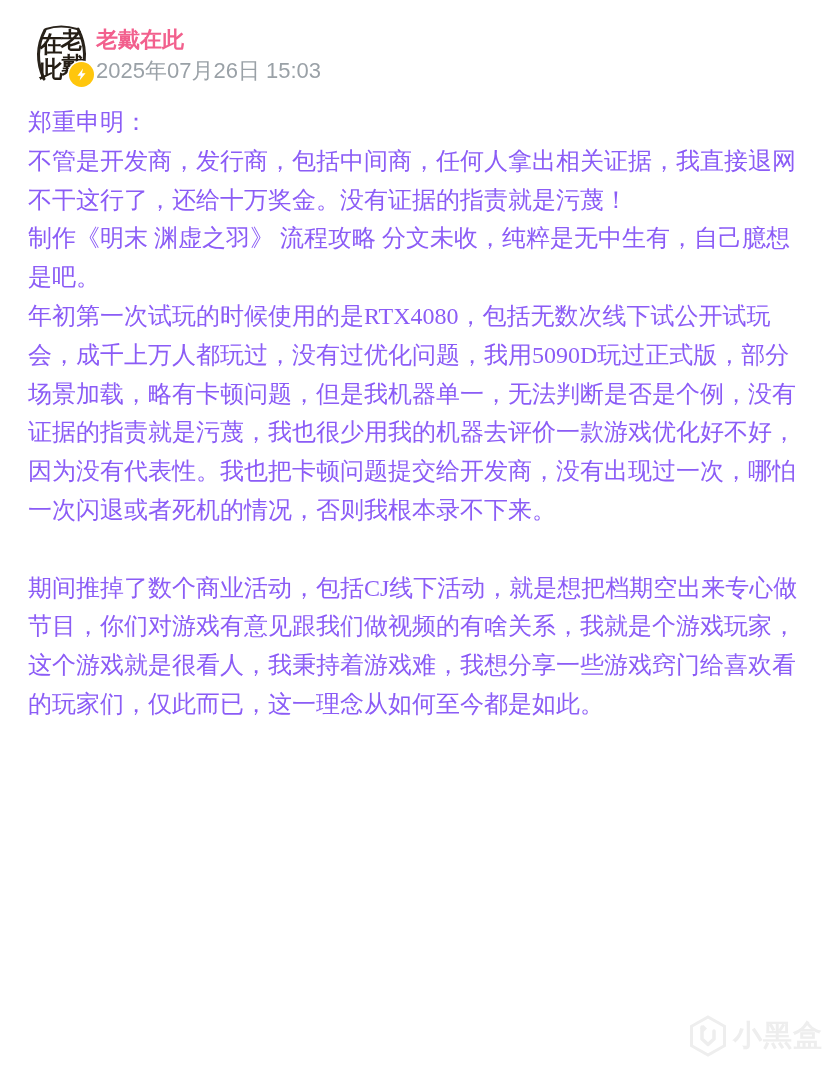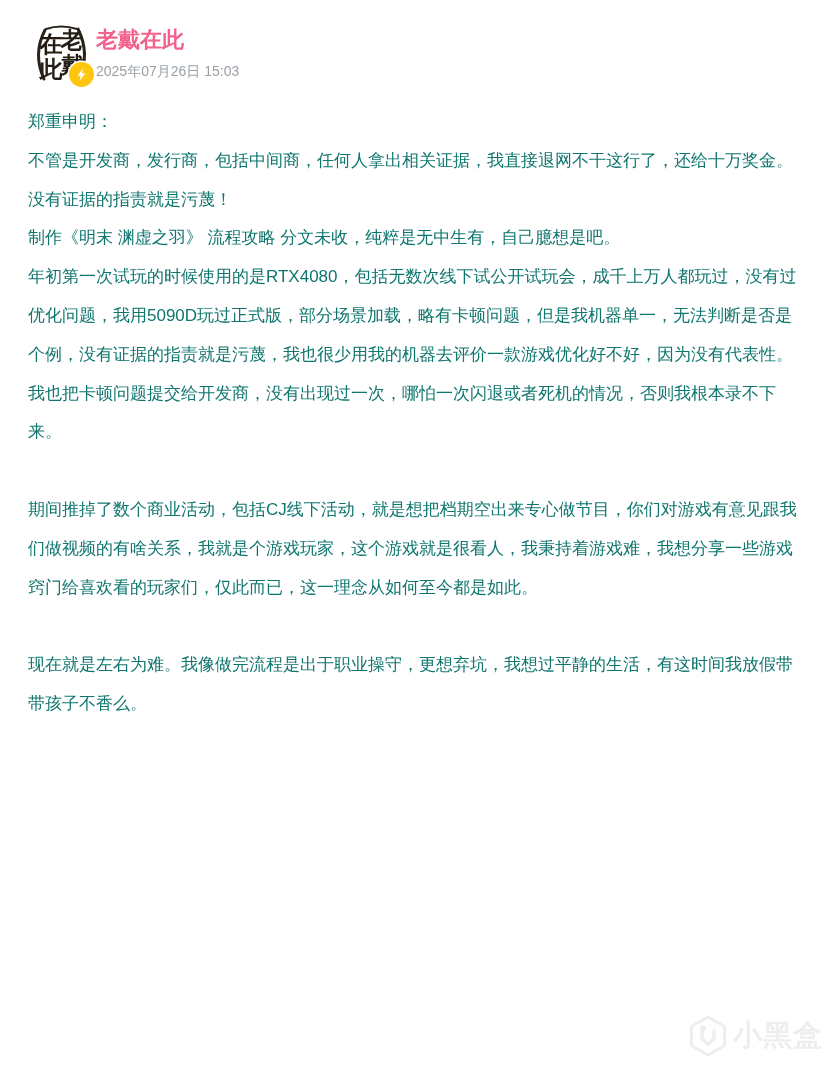--- a/index.html
+++ b/index.html
@@ -19,27 +19,27 @@
     position: absolute; right: 1px; bottom: 1px;
     width: 25px; height: 25px; border-radius: 50%;
     background: #ffc60d; box-shadow: 0 0 0 1.5px #ffffff;
     display: flex; align-items: center; justify-content: center;
   }
   .user-info { margin-left: 1px; padding-top: 6px; display: flex; flex-direction: column; }
   .username {
     font-size: 22px; font-weight: bold; color: #f2608d;
     line-height: 26px; cursor: pointer;
   }
-  .timestamp { margin-top: 7px; font-size: 14px; color: #9aa1a7; line-height: 22px; }
+  .timestamp { margin-top: 7px; font-size: 22px; color: #9aa1a7; line-height: 22px; }
 
   
   .post-content {
     position: absolute; left: 28px; top: 103px; width: 772px;
-    font-size: 17px; line-height: 38.8px; color: #0f766e;
-    text-align: left; word-break: break-all;
+    font-size: 24px; line-height: 38.8px; color: #8b5cf6;
+    text-align: left; word-break: break-all; font-family: Liberation Serif, serif;
   }
   .post-content p { margin: 0; min-height: 38.8px; }
 
   
   .watermark {
     position: absolute; right: 14px; bottom: 16px;
     display: flex; align-items: center; gap: 6px;
     color: #eeeeee; user-select: none;
   }
   .watermark .brand { font-size: 29px; font-weight: bold; letter-spacing: 1px; color: #eeeeee; }
@@ -78,21 +78,20 @@
   </div>
 
   <div class="post-content">
     <p>郑重申明：</p>
     <p>不管是开发商，发行商，包括中间商，任何人拿出相关证据，我直接退网不干这行了，还给十万奖金。没有证据的指责就是污蔑！</p>
     <p>制作《明末 渊虚之羽》 流程攻略 分文未收，纯粹是无中生有，自己臆想是吧。</p>
     <p>年初第一次试玩的时候使用的是RTX4080，包括无数次线下试公开试玩会，成千上万人都玩过，没有过优化问题，我用5090D玩过正式版，部分场景加载，略有卡顿问题，但是我机器单一，无法判断是否是个例，没有证据的指责就是污蔑，我也很少用我的机器去评价一款游戏优化好不好，因为没有代表性。我也把卡顿问题提交给开发商，没有出现过一次，哪怕一次闪退或者死机的情况，否则我根本录不下来。</p>
     <p></p>
     <p>期间推掉了数个商业活动，包括CJ线下活动，就是想把档期空出来专心做节目，你们对游戏有意见跟我们做视频的有啥关系，我就是个游戏玩家，这个游戏就是很看人，我秉持着游戏难，我想分享一些游戏窍门给喜欢看的玩家们，仅此而已，这一理念从如何至今都是如此。</p>
     <p></p>
-    <p>现在就是左右为难。我像做完流程是出于职业操守，更想弃坑，我想过平静的生活，有这时间我放假带带孩子不香么。</p>
   </div>
 
   <div class="watermark">
     <svg width="38" height="42" viewBox="0 0 38 42" aria-hidden="true">
       <polygon points="19,2 35.5,11.3 35.5,30.7 19,40 2.5,30.7 2.5,11.3" fill="none" stroke="#eeeeee" stroke-width="3"></polygon>
       <path d="M13,12 L13,24 L19,29.5 L25,24 L25,16" fill="none" stroke="#eeeeee" stroke-width="3.5" stroke-linecap="round" stroke-linejoin="round"></path>
       <rect x="12" y="11" width="5" height="5" fill="#eeeeee" transform="rotate(45 14.5 13.5)"></rect>
     </svg>
     <span class="brand">小黑盒</span>
   </div>

